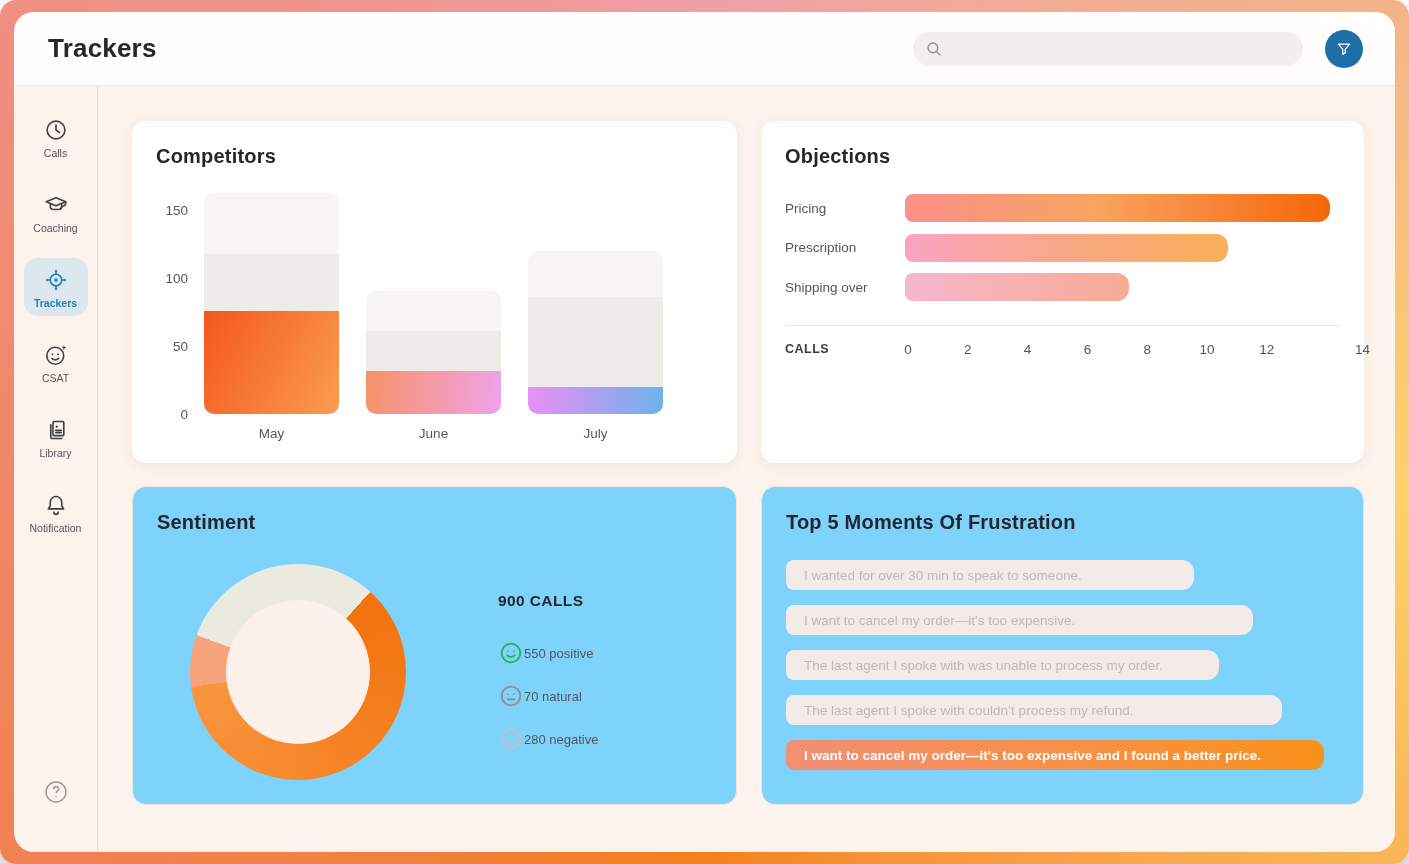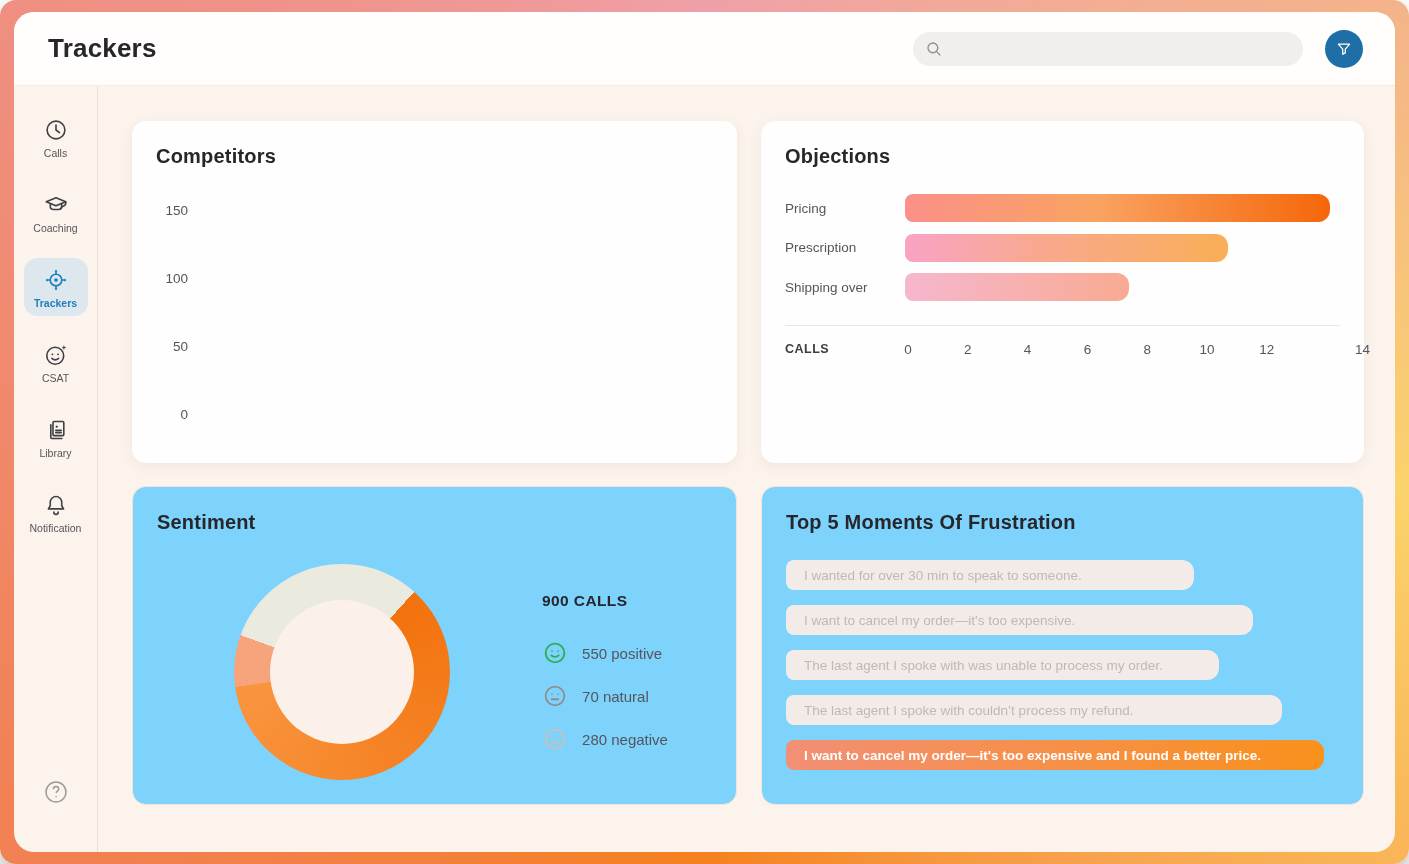--- a/index.html
+++ b/index.html
@@ -61,28 +61,28 @@
   .obj-rows{margin-top:26px;}
   .obj-row{display:flex;align-items:center;height:28px;margin-bottom:11.5px;}
   .obj-label{width:120px;font-size:13.5px;color:#55555D;flex:0 0 120px;}
   .obj-bar{height:28px;border-radius:8px 12px 12px 8px;}
   .obj-axis{border-top:1px solid #ECE5E0;margin-top:24px;padding-top:16px;display:flex;}
   .obj-axis-label{width:120px;flex:0 0 120px;font-weight:700;font-size:12.5px;
     color:#3C3C42;letter-spacing:.5px;}
   .obj-ticks{position:relative;flex:1;height:18px;font-size:13.5px;color:#55555D;}
   .obj-ticks span{position:absolute;transform:translateX(-50%);top:0;}
   
-  .sent-body{display:flex;margin-top:4px;justify-content:center;}
+  .sent-body{display:flex;margin-top:4px;}
   .donut{width:216px;height:216px;border-radius:50%;position:relative;
     margin:26px 0 0 33px;flex:0 0 216px;}
   .donut::after{content:"";position:absolute;inset:36px;border-radius:50%;background:#FBF1EA;}
   .sent-legend{margin-left:92px;margin-top:54px;}
   .sent-total{font-size:15.5px;font-weight:700;color:#26262B;letter-spacing:.4px;margin-bottom:30px;}
-  .sent-item{display:flex;align-items:center;gap:14px;margin-bottom:17px;
-    font-size:15px;color:#55555D;}
+  .sent-item{display:flex;align-items:center;margin-bottom:17px;
+    font-size:13px;color:#55555D;}
   
   .pill-list{margin-top:26px;}
   .pill{height:30px;border-radius:8px 12px 12px 8px;background:#F3EBE7;color:#BFB8B4;
     font-size:13.5px;display:flex;align-items:center;padding:0 18px;margin-bottom:15px;
     box-sizing:border-box;white-space:nowrap;overflow:hidden;cursor:pointer;}
   .pill.hl{background:linear-gradient(90deg,#F28F76,#F9911B);color:#fff;font-weight:700;}
 </style>
 </head>
 <body>
 
@@ -194,20 +194,44 @@
 
         <section class="card">
           <div class="card-title">Competitors</div>
           <div class="comp-chart">
             <div class="comp-yaxis">
                 <span style="bottom: 0px;">0</span>
                 <span style="bottom: 68px;">50</span>
                 <span style="bottom: 136px;">100</span>
                 <span style="bottom: 204px;">150</span>
               </div>
+            <div class="comp-right">
+              <div class="comp-bars">
+                  <div class="comp-col">
+                    <div style="height: 61.3px; background: rgb(247, 246, 244);"></div>
+                    <div style="height: 57.1px; background: rgb(237, 236, 233);"></div>
+                    <div style="height: 102.7px; background: linear-gradient(118deg, rgb(244, 87, 28), rgb(250, 157, 81));"></div>
+                  </div>
+                  <div class="comp-col">
+                    <div style="height: 39.9px; background: rgb(247, 246, 244);"></div>
+                    <div style="height: 39.9px; background: rgb(237, 236, 233);"></div>
+                    <div style="height: 42.8px; background: linear-gradient(95deg, rgb(248, 145, 103), rgb(239, 163, 234));"></div>
+                  </div>
+                  <div class="comp-col">
+                    <div style="height: 45.7px; background: rgb(247, 246, 244);"></div>
+                    <div style="height: 89.9px; background: rgb(237, 236, 233);"></div>
+                    <div style="height: 27.1px; background: linear-gradient(90deg, rgb(233, 143, 247), rgb(111, 178, 235));"></div>
+                  </div>
+                </div>
+              <div class="comp-xlabels">
+                  <span>May</span>
+                  <span>June</span>
+                  <span>July</span>
+                </div>
+            </div>
           </div>
         </section>
 
         <section class="card">
           <div class="card-title">Objections</div>
           <div class="obj-rows">
               <div class="obj-row">
                 <div class="obj-label">Pricing</div>
     <div class="obj-bar" style="width:425px;background:linear-gradient(90deg, #FA9088, #F9A361 45%, #F56709);"></div>
               </div>

